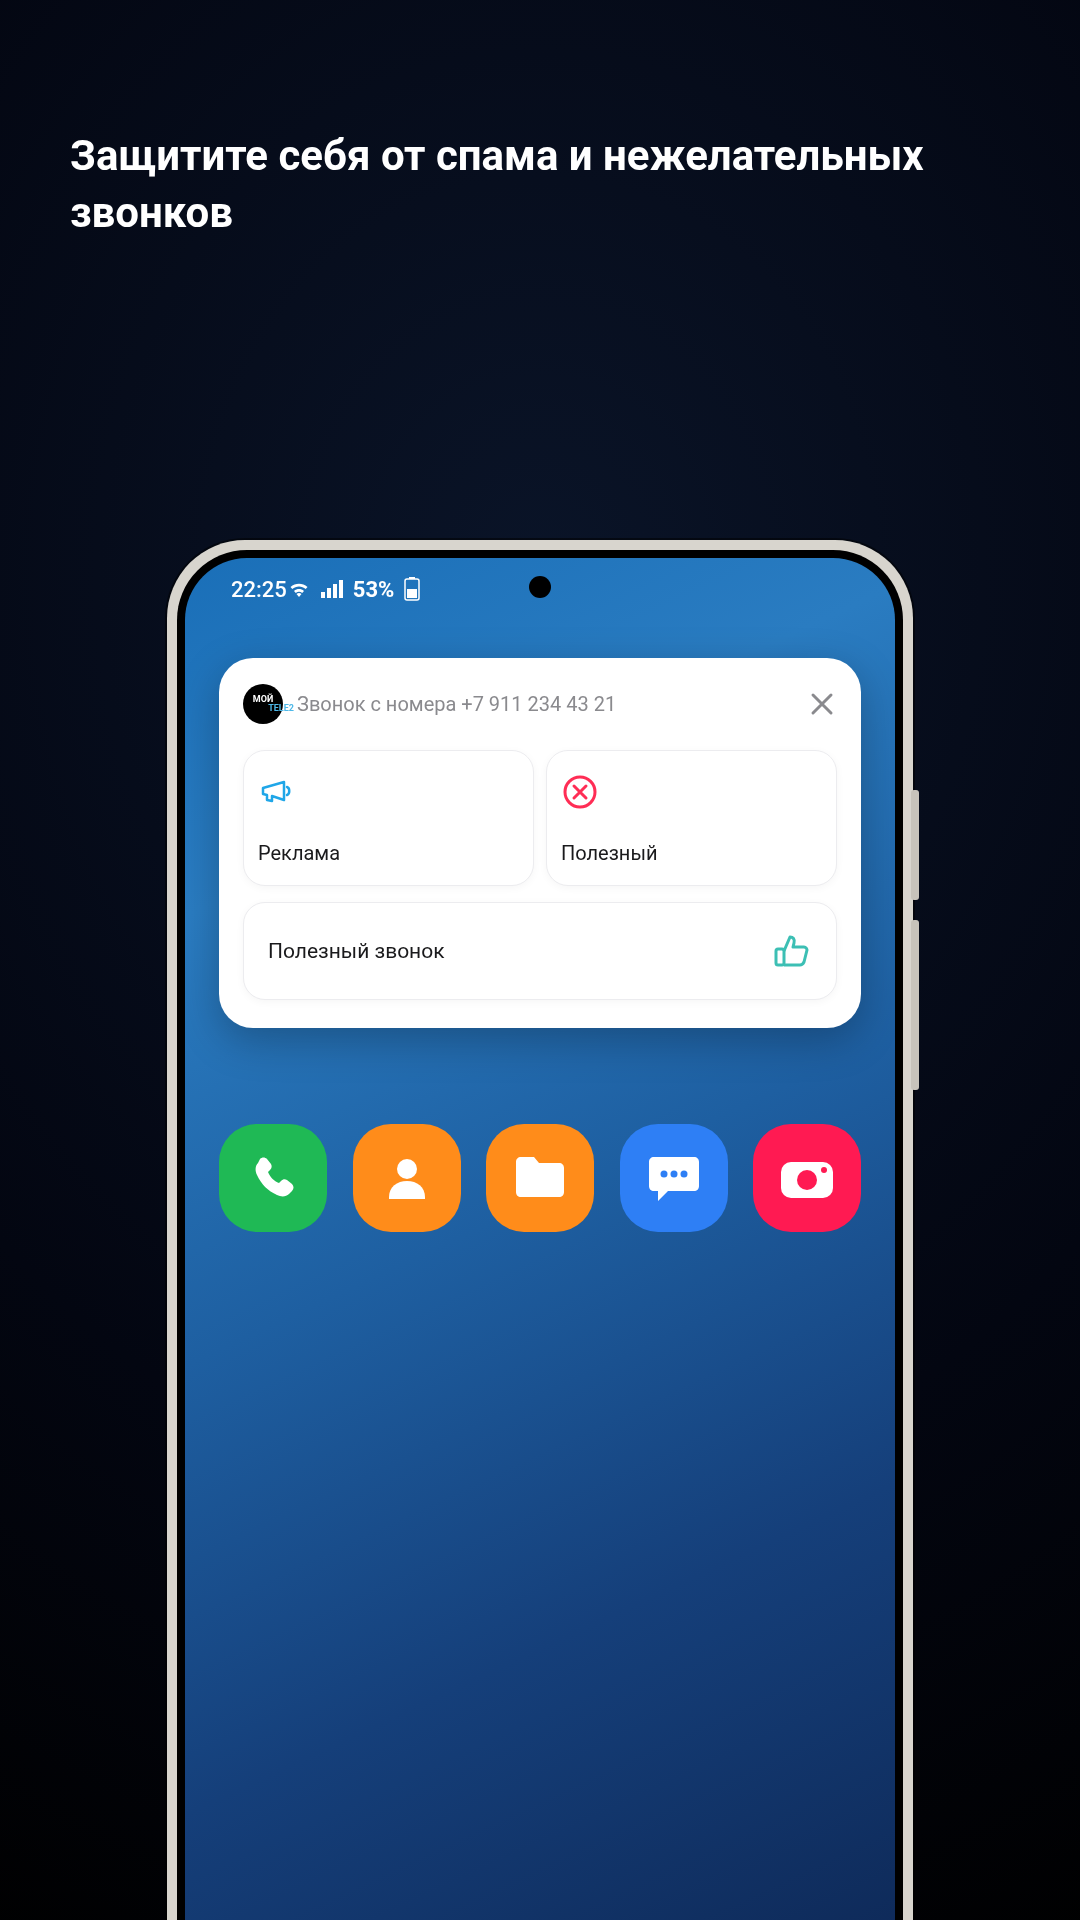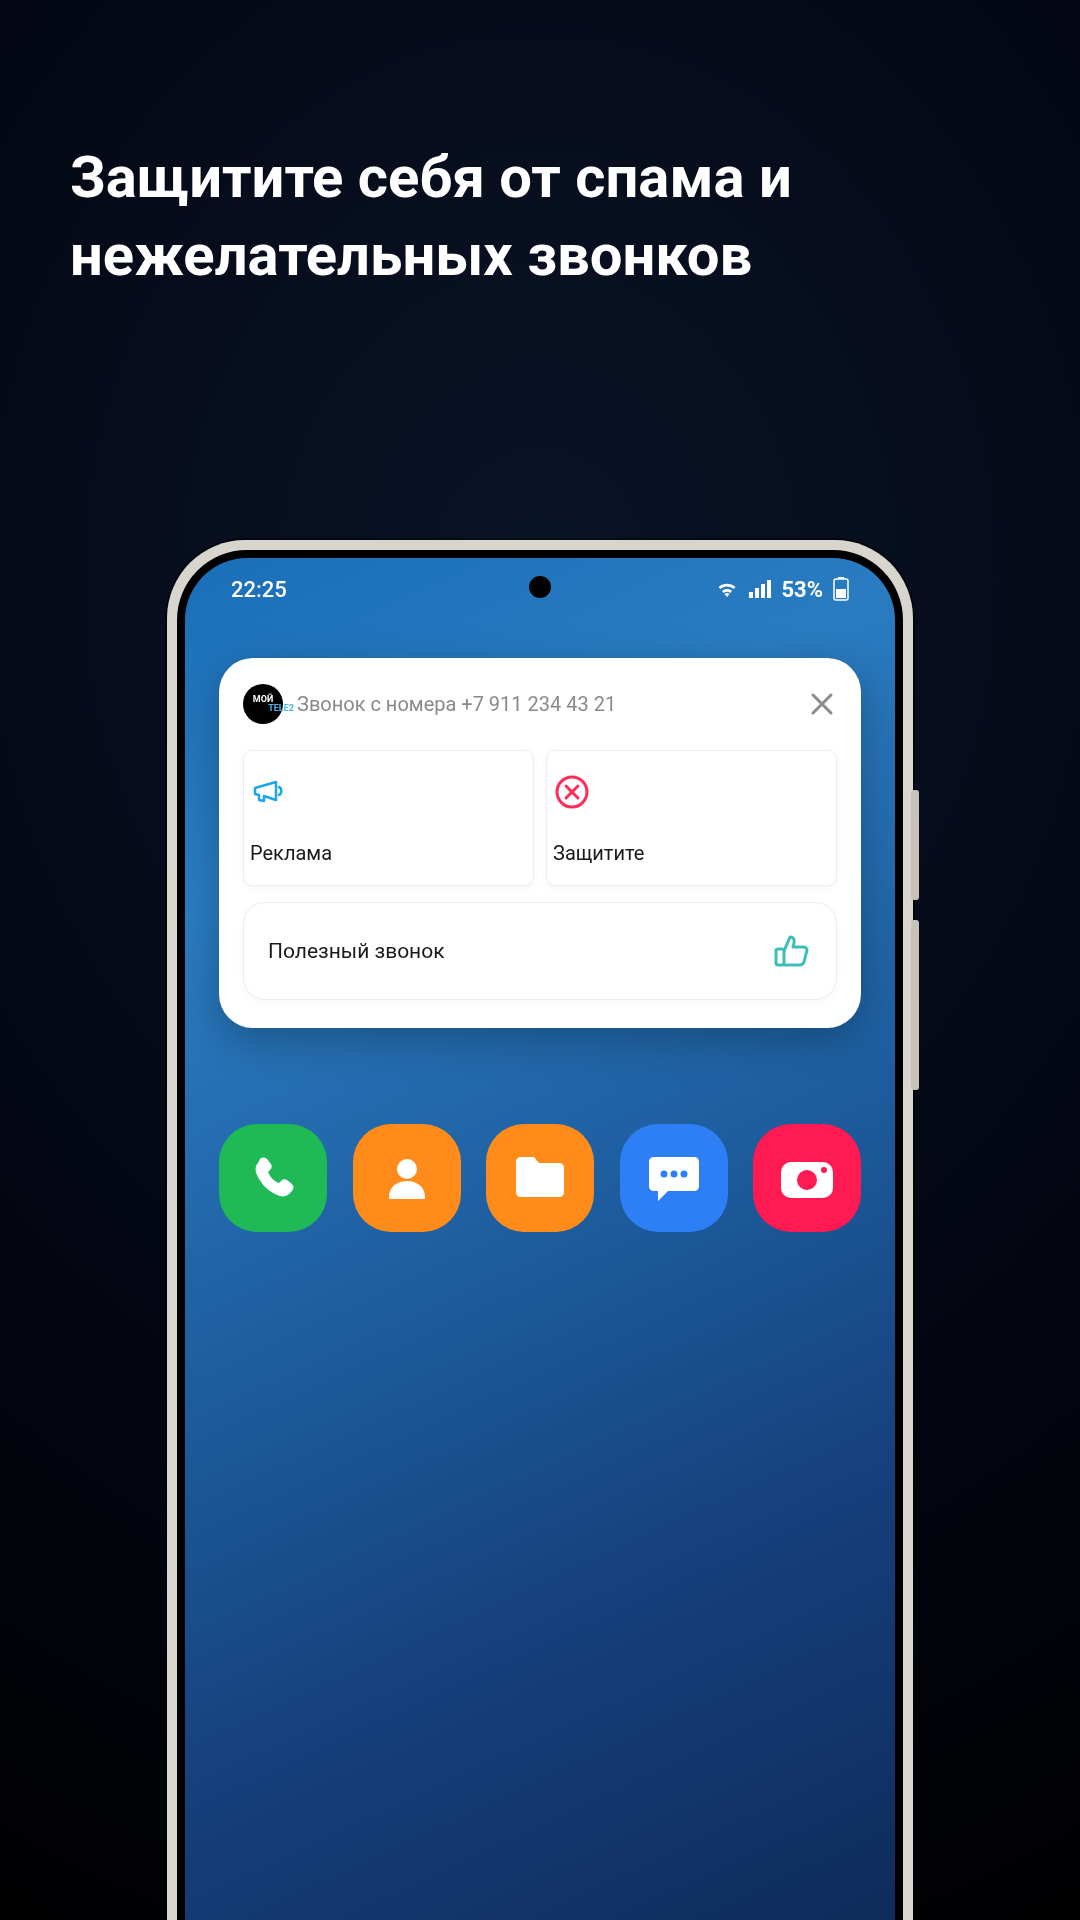--- a/index.html
+++ b/index.html
@@ -6,25 +6,25 @@
   html, body { width: 1080px; height: 1920px; }
   body {
     background: radial-gradient(ellipse 120% 80% at 50% 30%, #0a1428 0%, #030611 60%, #000 100%);
     font-family: -apple-system, BlinkMacSystemFont, "Segoe UI", Roboto, Arial, sans-serif;
     overflow: hidden;
     position: relative;
   }
 
   .headline {
     position: absolute;
-    top: 138px;
+    top: 128px;
     left: 70px;
     right: 70px;
     color: #fff;
-    font-size: 58px;
+    font-size: 42px;
     font-weight: 700;
     line-height: 1.35;
   }
 
   
   .phone {
     position: absolute;
     left: 167px;
     top: 540px;
     width: 746px;
@@ -64,21 +64,20 @@
   .side-btn.b1 { top: 250px; height: 110px; }
   .side-btn.b2 { top: 380px; height: 170px; }
 
   
   .status {
     position: absolute;
     top: 0; left: 0; right: 0;
     height: 62px;
     display: flex;
     align-items: center;
-    justify-content: space-between;
     padding: 0 46px;
     color: #fff;
     font-size: 22px;
     font-weight: 500;
   }
   .status-right { display: flex; align-items: center; gap: 10px; font-weight: bold; }
   .status-right svg { display: block; }
 
   
   .card {
@@ -120,22 +119,22 @@
 
   .cat-row {
     display: flex;
     gap: 12px;
     margin-bottom: 16px;
   }
   .cat {
     flex: 1;
     background: #fff;
     border: 1px solid #ececef;
-    border-radius: 9px;
-    padding: 22px 6px 20px;
+    border-radius: 22px;
+    padding: 22px 14px 20px;
     box-shadow: 0 2px 8px rgba(0,0,0,.04);
     cursor: pointer;
   }
   .cat-icon {
     width: 38px; height: 38px;
     margin-bottom: 30px;
     display: flex; align-items: center; justify-content: center;
   }
   .cat-label {
     font-size: 20px;
@@ -236,21 +235,21 @@
             </div>
             <div class="cat-label">Реклама</div>
           </div>
           <div class="cat">
             <div class="cat-icon">
               <svg width="36" height="36" viewBox="0 0 36 36">
                   <circle cx="18" cy="18" r="15" fill="none" stroke="#ff2d55" stroke-width="3"></circle>
                   <path d="M12 12l12 12M24 12L12 24" stroke="#ff2d55" stroke-width="3" stroke-linecap="round"></path>
                 </svg>
             </div>
-            <div class="cat-label">Защитите</div>
+            <div class="cat-label">Полезный</div>
           </div>
         </div>
 
         <div class="useful">
           <span class="useful-label">Полезный звонок</span>
           <svg width="40" height="40" viewBox="0 0 40 40">
               <g fill="none" stroke="#3cbfb4" stroke-width="3" stroke-linejoin="round">
                 <rect x="4" y="18" width="8" height="16" rx="2"></rect>
                 <path d="M12 20l6-14c3 0 5 2 4 6l-1 4h11c2 0 3 2 3 3l-3 12c-1 2-2 3-4 3H12"></path>
               </g>

